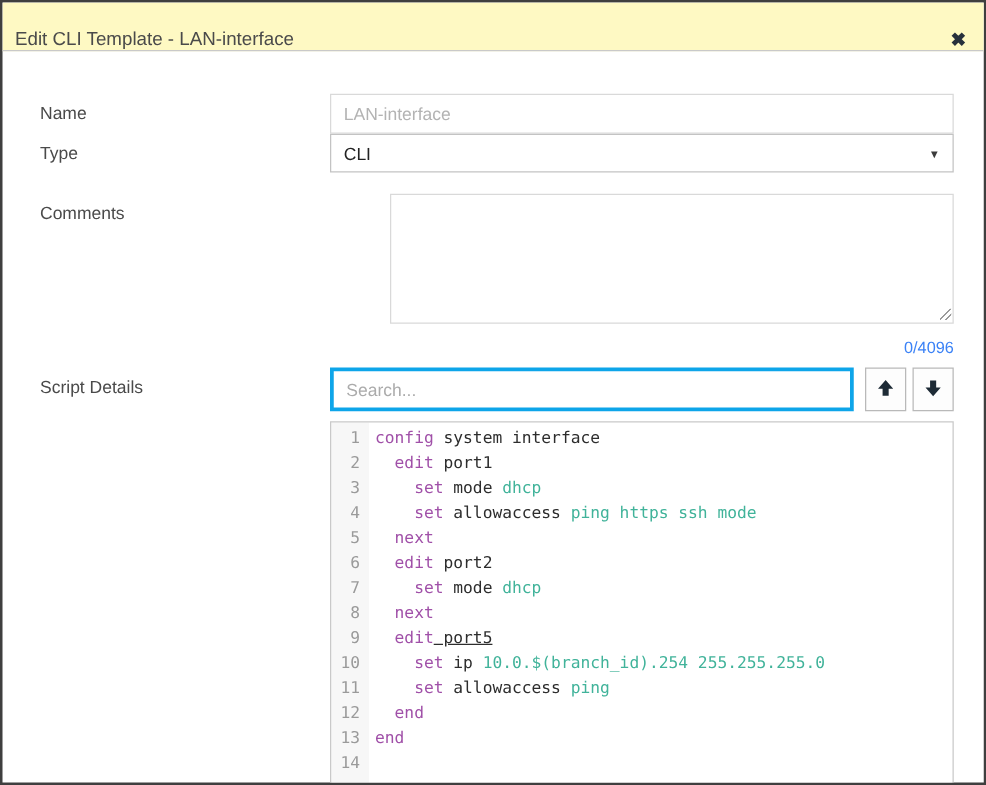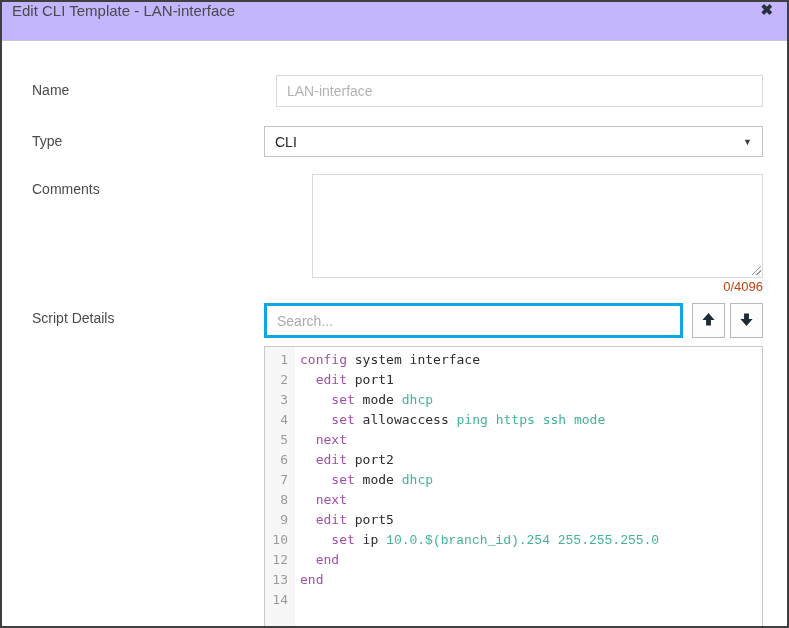--- a/index.html
+++ b/index.html
@@ -9,42 +9,42 @@
   .dialog {
     width: 789px; height: 628px;
     border: 2px solid #3f3f3f;
     background: #fff;
     overflow: hidden;
     position: relative;
   }
 
   .titlebar {
     height: 39px;
-    background: #c4b5fd;
+    background: #fef9c3;
     border-bottom: 1px solid #c9c9c9;
-    display: flex; align-items: flex-start; justify-content: space-between;
+    display: flex; align-items: flex-end; justify-content: space-between;
     padding: 0 14px 0 10px;
   }
   .titlebar .title { font-size: 15px; color: #4a4a4a; }
   .close-btn {
     font-size: 15px; font-weight: bold; color: #27313c;
     cursor: pointer; line-height: 1;
   }
 
   .body { padding: 34px 24px 0 30px; }
 
   .form-row { display: flex; }
   .form-row .label {
     width: 232px; flex: 0 0 232px;
     font-size: 14px; color: #4a4a4a;
     padding-top: 7px;
   }
   .form-row .field { flex: 1 1 auto; min-width: 0; }
 
-  .row-name { margin-bottom: 19px; gap: 12px; }
+  .row-name { margin-bottom: 0; }
   .row-type { margin-bottom: 17px; }
   .row-comments { margin-bottom: 9px; gap: 48px; }
 
   .text-input {
     width: 100%; height: 32px;
     border: 1px solid #d9d9d9;
     padding: 0 10px;
     font-size: 14px; color: #333;
     font-family: "Liberation Sans", sans-serif;
     outline: none;
@@ -74,22 +74,22 @@
   .resize-handle {
     position: absolute; right: 2px; bottom: 3px;
     width: 9px; height: 9px;
     background:
       linear-gradient(135deg, transparent 45%, #9a9a9a 45%, #9a9a9a 52%, transparent 52%),
       linear-gradient(135deg, transparent 70%, #9a9a9a 70%, #9a9a9a 78%, transparent 78%);
     pointer-events: none;
   }
   .char-counter {
     text-align: right;
-    font-size: 13px; color: #c2410c;
-    margin-top: 1px;
+    font-size: 13px; color: #3b82f6;
+    margin-top: 11px;
   }
 
   .search-row { display: flex; align-items: stretch; margin-bottom: 8px; }
   .search-input {
     flex: 1 1 auto; height: 35px;
     border: 3px solid #0ea5e9;
     padding: 0 10px;
     font-size: 14px; color: #333;
     font-family: "Liberation Sans", sans-serif;
     outline: none;
@@ -210,25 +210,29 @@
             <div class="code-line">
               <span class="gutter-num" style="color: rgb(154, 154, 154);">7</span>
               <span class="code-text"><span style="color: rgb(45, 45, 45);">    </span><span style="color: rgb(160, 80, 168);">set</span><span style="color: rgb(45, 45, 45);"> mode </span><span style="color: rgb(65, 179, 154);">dhcp</span></span>
             </div>
             <div class="code-line">
               <span class="gutter-num" style="color: rgb(154, 154, 154);">8</span>
               <span class="code-text"><span style="color: rgb(45, 45, 45);">  </span><span style="color: rgb(160, 80, 168);">next</span></span>
             </div>
             <div class="code-line">
               <span class="gutter-num" style="color: rgb(154, 154, 154);">9</span>
-              <span class="code-text"><span style="color: rgb(45, 45, 45);">  </span><span style="color: rgb(160, 80, 168);">edit</span><span style="color: rgb(45, 45, 45);"> port5</span></span>
+              <span class="code-text"><span style="color: rgb(45, 45, 45);">  </span><span style="color: rgb(160, 80, 168);">edit</span><span style="color: rgb(45, 45, 45); text-decoration: underline;"> port5</span></span>
             </div>
             <div class="code-line">
               <span class="gutter-num" style="color: rgb(154, 154, 154);">10</span>
-              <span class="code-text"><span style="color: rgb(45, 45, 45);">    </span><span style="color: rgb(160, 80, 168);">set</span><span style="color: rgb(45, 45, 45);"> ip </span><span style="color: rgb(65, 179, 154); font-family: Liberation Mono, monospace;">10.0.$(branch_id).254 255.255.255.0</span></span>
+              <span class="code-text"><span style="color: rgb(45, 45, 45);">    </span><span style="color: rgb(160, 80, 168);">set</span><span style="color: rgb(45, 45, 45);"> ip </span><span style="color: rgb(65, 179, 154);">10.0.$(branch_id).254 255.255.255.0</span></span>
+            </div>
+            <div class="code-line">
+              <span class="gutter-num" style="color: rgb(154, 154, 154);">11</span>
+              <span class="code-text"><span style="color: rgb(45, 45, 45);">    </span><span style="color: rgb(160, 80, 168);">set</span><span style="color: rgb(45, 45, 45);"> allowaccess </span><span style="color: rgb(65, 179, 154);">ping</span></span>
             </div>
             <div class="code-line">
               <span class="gutter-num" style="color: rgb(154, 154, 154);">12</span>
               <span class="code-text"><span style="color: rgb(45, 45, 45);">  </span><span style="color: rgb(160, 80, 168);">end</span></span>
             </div>
             <div class="code-line">
               <span class="gutter-num" style="color: rgb(154, 154, 154);">13</span>
               <span class="code-text"><span style="color: rgb(160, 80, 168);">end</span></span>
             </div>
             <div class="code-line">

